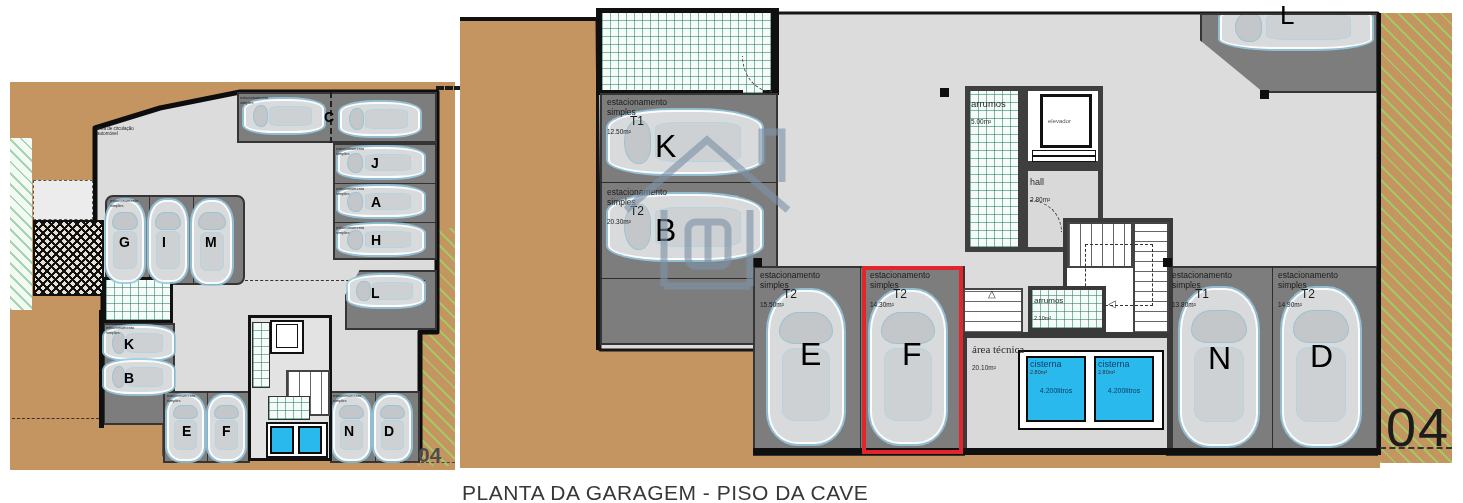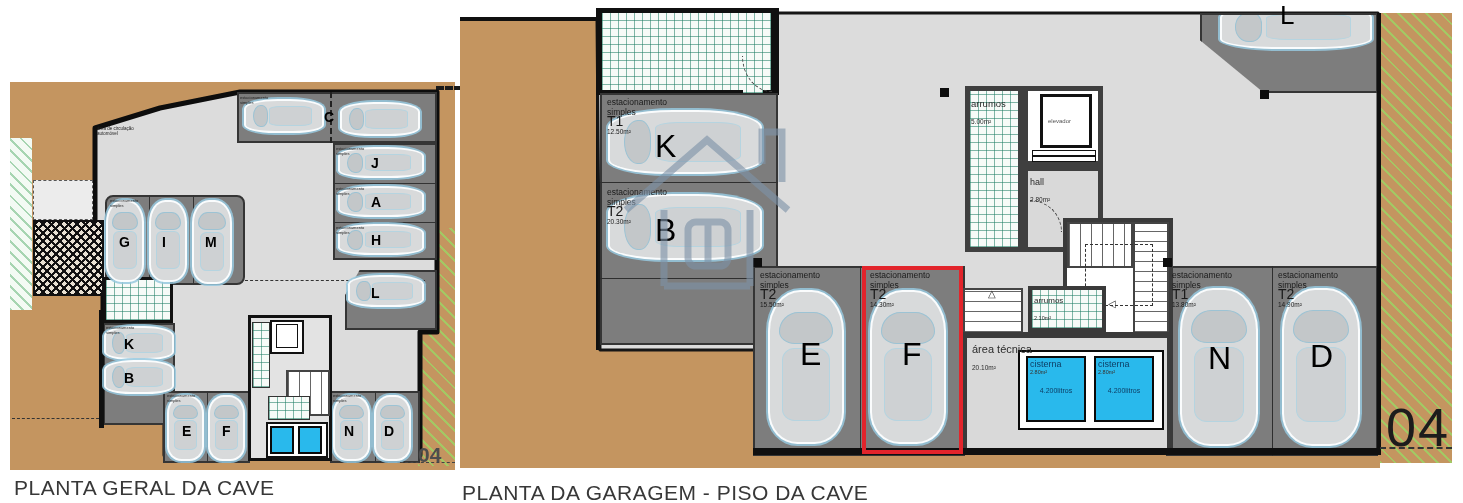--- a/index.html
+++ b/index.html
@@ -31,21 +31,21 @@
   .car::after{content:"";position:absolute;left:16%;right:16%;top:37%;bottom:14%;
        background:#ced1d3;border:1px solid #b5d4e0;border-radius:26%/16%;}
   .car.h::before{left:9%;width:17%;top:13%;bottom:13%;height:auto;right:auto;
        border-radius:50% 40% 40% 50%/50% 40% 40% 50%;}
   .car.h::after{left:30%;right:13%;top:17%;bottom:17%;}
   .letter{position:absolute;color:#000;font-weight:500;}
   .letter.big{font-size:32px;}
   .letter.small{font-size:14px;font-weight:600;}
   .slab{position:absolute;display:flex;flex-direction:column;color:#1a1a1a;
         font-size:8.5px;line-height:9.5px;z-index:30;}
-  .slab .tipo{font-size:14px;}
+  .slab .tipo{font-size:12px;text-align:center;}
   .slab .ar{font-size:6.5px;}
   .micro{position:absolute;font-size:4px;line-height:4.5px;color:#222;z-index:30;}
   .roomlabel{position:absolute;color:#2b2b2b;z-index:30;line-height:1.05;}
   .cistern{position:absolute;background:var(--c-cistern,#29b9ec);border:2px solid #0a0a0a;
         box-sizing:border-box;color:#0e3f66;}
   .cistern .nm{font-size:9px;display:block;margin:1px 0 0 2px;}
   .cistern .ar2{font-size:5.5px;display:block;margin-left:2px;color:#38302c;}
   .cistern .cap{font-size:7px;display:block;text-align:center;margin-top:12px;}
   .dashedv{border-left:2px dashed #222;}
   .dashedh{border-top:2px dashed #333;}
@@ -263,21 +263,21 @@
   <div class="a grid-green" style="left:1028px;top:286px;width:78px;height:46px;border:4px solid #3a3a3a;box-sizing:border-box;"></div>
   <div class="roomlabel" style="left:1034px;top:290px;">
     <span style="font-size:8px;">arrumos</span><br>
     <span style="font-size:5.5px;">2.10m²</span>
   </div>
   <div class="a stairs-h" style="left:963px;top:288px;width:60px;height:56px;"></div>
   <div class="tri" style="left:988px;top:288px;">△</div>
 
   <div class="a" style="left:961px;top:332px;width:212px;height:122px;background:#d9d9d9;border:6px solid #3a3a3a;box-sizing:border-box;"></div>
   <div class="roomlabel" style="left:972px;top:340px;">
-    <span style="font-size:11px;">área técnica</span><br>
+    <span style="font-size:11px;font-family:Liberation Serif, serif;">área técnica</span><br>
     <span style="font-size:6.5px;">20.10m²</span>
   </div>
   <div class="a" style="left:1018px;top:350px;width:146px;height:80px;background:#fff;border:2px solid #0a0a0a;box-sizing:border-box;"></div>
   <div class="cistern" style="left:1026px;top:356px;width:60px;height:66px;">
     <span class="nm">cisterna</span>
     <span class="ar2">2.80m²</span>
     <span class="cap">4.200litros</span>
   </div>
   <div class="cistern" style="left:1094px;top:356px;width:60px;height:66px;">
     <span class="nm">cisterna</span>
@@ -299,15 +299,14 @@
   <svg class="watermark" style="left:612px;top:118px;" width="190" height="180" viewBox="0 0 190 180">
     <g fill="none" stroke="#7e93a8" stroke-width="7">
       <path d="M14,92 L95,22 L176,92"></path>
       <path d="M150,46 L150,14 L170,14 L170,64"></path>
       <path d="M52,92 L52,168 M138,92 L138,168 M52,168 L138,168"></path>
       <rect x="76" y="104" width="40" height="44" rx="8"></rect>
       <path d="M96,104 L96,148"></path>
     </g>
   </svg>
 
-  <div class="title" style="left:14px;top:476px;">PLANTA GERAL DA CAVE</div>
   <div class="title" style="left:462px;top:481px;">PLANTA DA GARAGEM - PISO DA CAVE</div>
 </div>
 
 </body></html>

